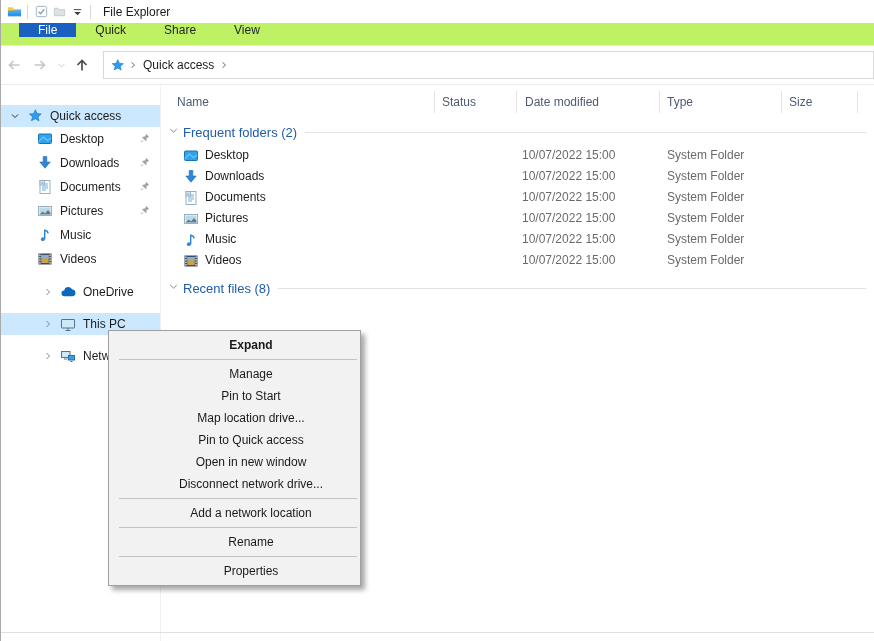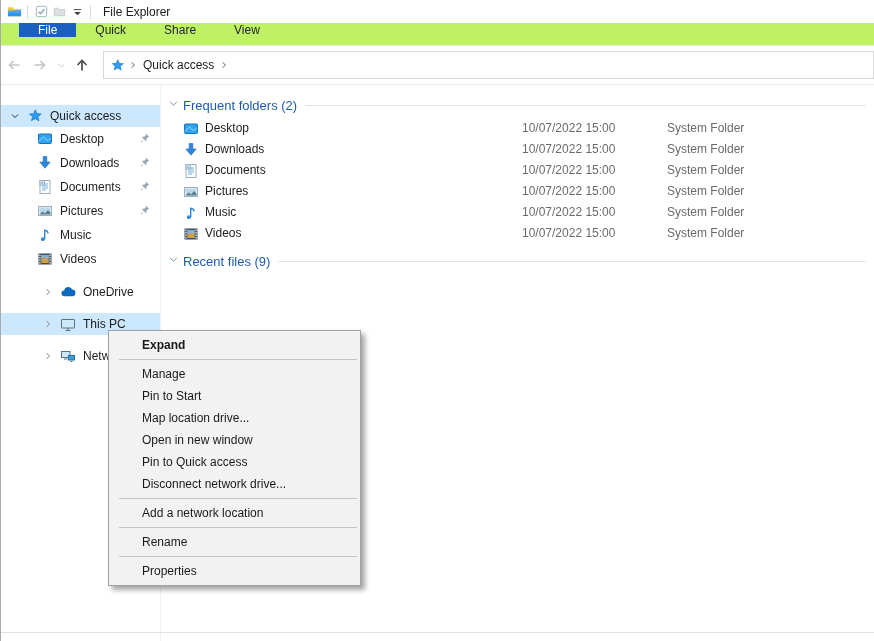--- a/index.html
+++ b/index.html
@@ -62,21 +62,21 @@
   .file-row { display:flex; height:21px; align-items:center; color:#6a6a6a; }
   .cell { white-space:nowrap; overflow:hidden; height:21px; line-height:21px; }
   .cell.name { display:flex; align-items:center; color:#1c1c1c; padding-left:22px; }
   .cell.name .row-icon { width:16px; height:16px; margin-right:6px; flex:none; }
   .cell.name .row-icon svg { width:16px; height:16px; display:block; }
   .rows-block { margin-top:2px; }
 
   
   .context-menu { position:absolute; left:107px; top:330px; width:253px;
     background:#f2f2f2; border:1px solid #a0a0a0; padding:3px 0;
-    box-shadow:4px 4px 5px rgba(0,0,0,0.35); z-index:10; }
+    box-shadow:4px 4px 5px rgba(0,0,0,0.35); z-index:10;text-align:center; }
   .menu-item { height:22px; line-height:22px; padding-left:33px; color:#1a1a1a; white-space:nowrap; }
   .menu-item.bold { font-weight:bold; }
   .menu-sep { height:1px; background:#c4c4c4; margin:3px 3px 3px 10px; }
 
   .bottom-line { position:absolute; left:0; right:0; top:632px; height:1px; background:#e0e0e0; }
 </style>
 </head>
 <body>
 
 <div id="window">
@@ -291,20 +291,27 @@
               <rect x="1.5" y="3.5" width="8.5" height="6" fill="#cde8f7" stroke="#56738a"></rect>
               <path d="M4 11h3.5" stroke="#56738a"></path>
               <rect x="8.5" y="7.5" width="6" height="4.5" fill="#3f9ddc" stroke="#2a6e9e"></rect>
               <path d="M10.5 13.5h2" stroke="#2a6e9e"></path>
             </svg>
           </span>
           <span class="side-label">Network</span>
         </div>
       </div>
     <div class="main">
+      <div class="col-headers" id="colheaders">
+          <div class="col-h" style="width: 273px; padding-left: 16px;">Name</div>
+          <div class="col-h" style="width: 82px; padding-left: 7px;">Status</div>
+          <div class="col-h" style="width: 143px; padding-left: 8px;">Date modified</div>
+          <div class="col-h" style="width: 122px; padding-left: 7px;">Type</div>
+          <div class="col-h" style="width: 77px; padding-left: 7px;">Size</div>
+        </div>
       <div id="groups">
           <div class="group-header">
             <span class="group-chevron"><svg viewBox="0 0 16 16" xmlns="http://www.w3.org/2000/svg">
                 <path d="M4 6.2l4 3.8 4-3.8" fill="none" stroke="#6b87a8" stroke-width="1.2"></path>
               </svg></span>
             <span>Frequent folders (2)</span>
             <span class="group-rule"></span>
           </div>
           <div class="rows-block">
             <div class="file-row">
@@ -408,35 +415,35 @@
               <div class="cell" style="width: 82px; padding-left: 7px;"></div>
               <div class="cell" style="width: 143px; padding-left: 6px;">10/07/2022 15:00</div>
               <div class="cell" style="width: 122px; padding-left: 8px;">System Folder</div>
               <div class="cell" style="width: 77px; padding-left: 7px;"></div>
             </div>
           </div>
           <div class="group-header">
             <span class="group-chevron"><svg viewBox="0 0 16 16" xmlns="http://www.w3.org/2000/svg">
                 <path d="M4 6.2l4 3.8 4-3.8" fill="none" stroke="#6b87a8" stroke-width="1.2"></path>
               </svg></span>
-            <span>Recent files (9)</span>
+            <span>Recent files (8)</span>
             <span class="group-rule"></span>
           </div>
         </div>
     </div>
   </div>
 
   <div class="context-menu" id="ctxmenu">
       <div class="menu-item bold">Expand</div>
       <div class="menu-sep"></div>
       <div class="menu-item">Manage</div>
       <div class="menu-item">Pin to Start</div>
       <div class="menu-item">Map location drive...</div>
+      <div class="menu-item">Pin to Quick access</div>
       <div class="menu-item">Open in new window</div>
-      <div class="menu-item">Pin to Quick access</div>
       <div class="menu-item">Disconnect network drive...</div>
       <div class="menu-sep"></div>
       <div class="menu-item">Add a network location</div>
       <div class="menu-sep"></div>
       <div class="menu-item">Rename</div>
       <div class="menu-sep"></div>
       <div class="menu-item">Properties</div>
     </div>
   <div class="bottom-line"></div>
 </div>

